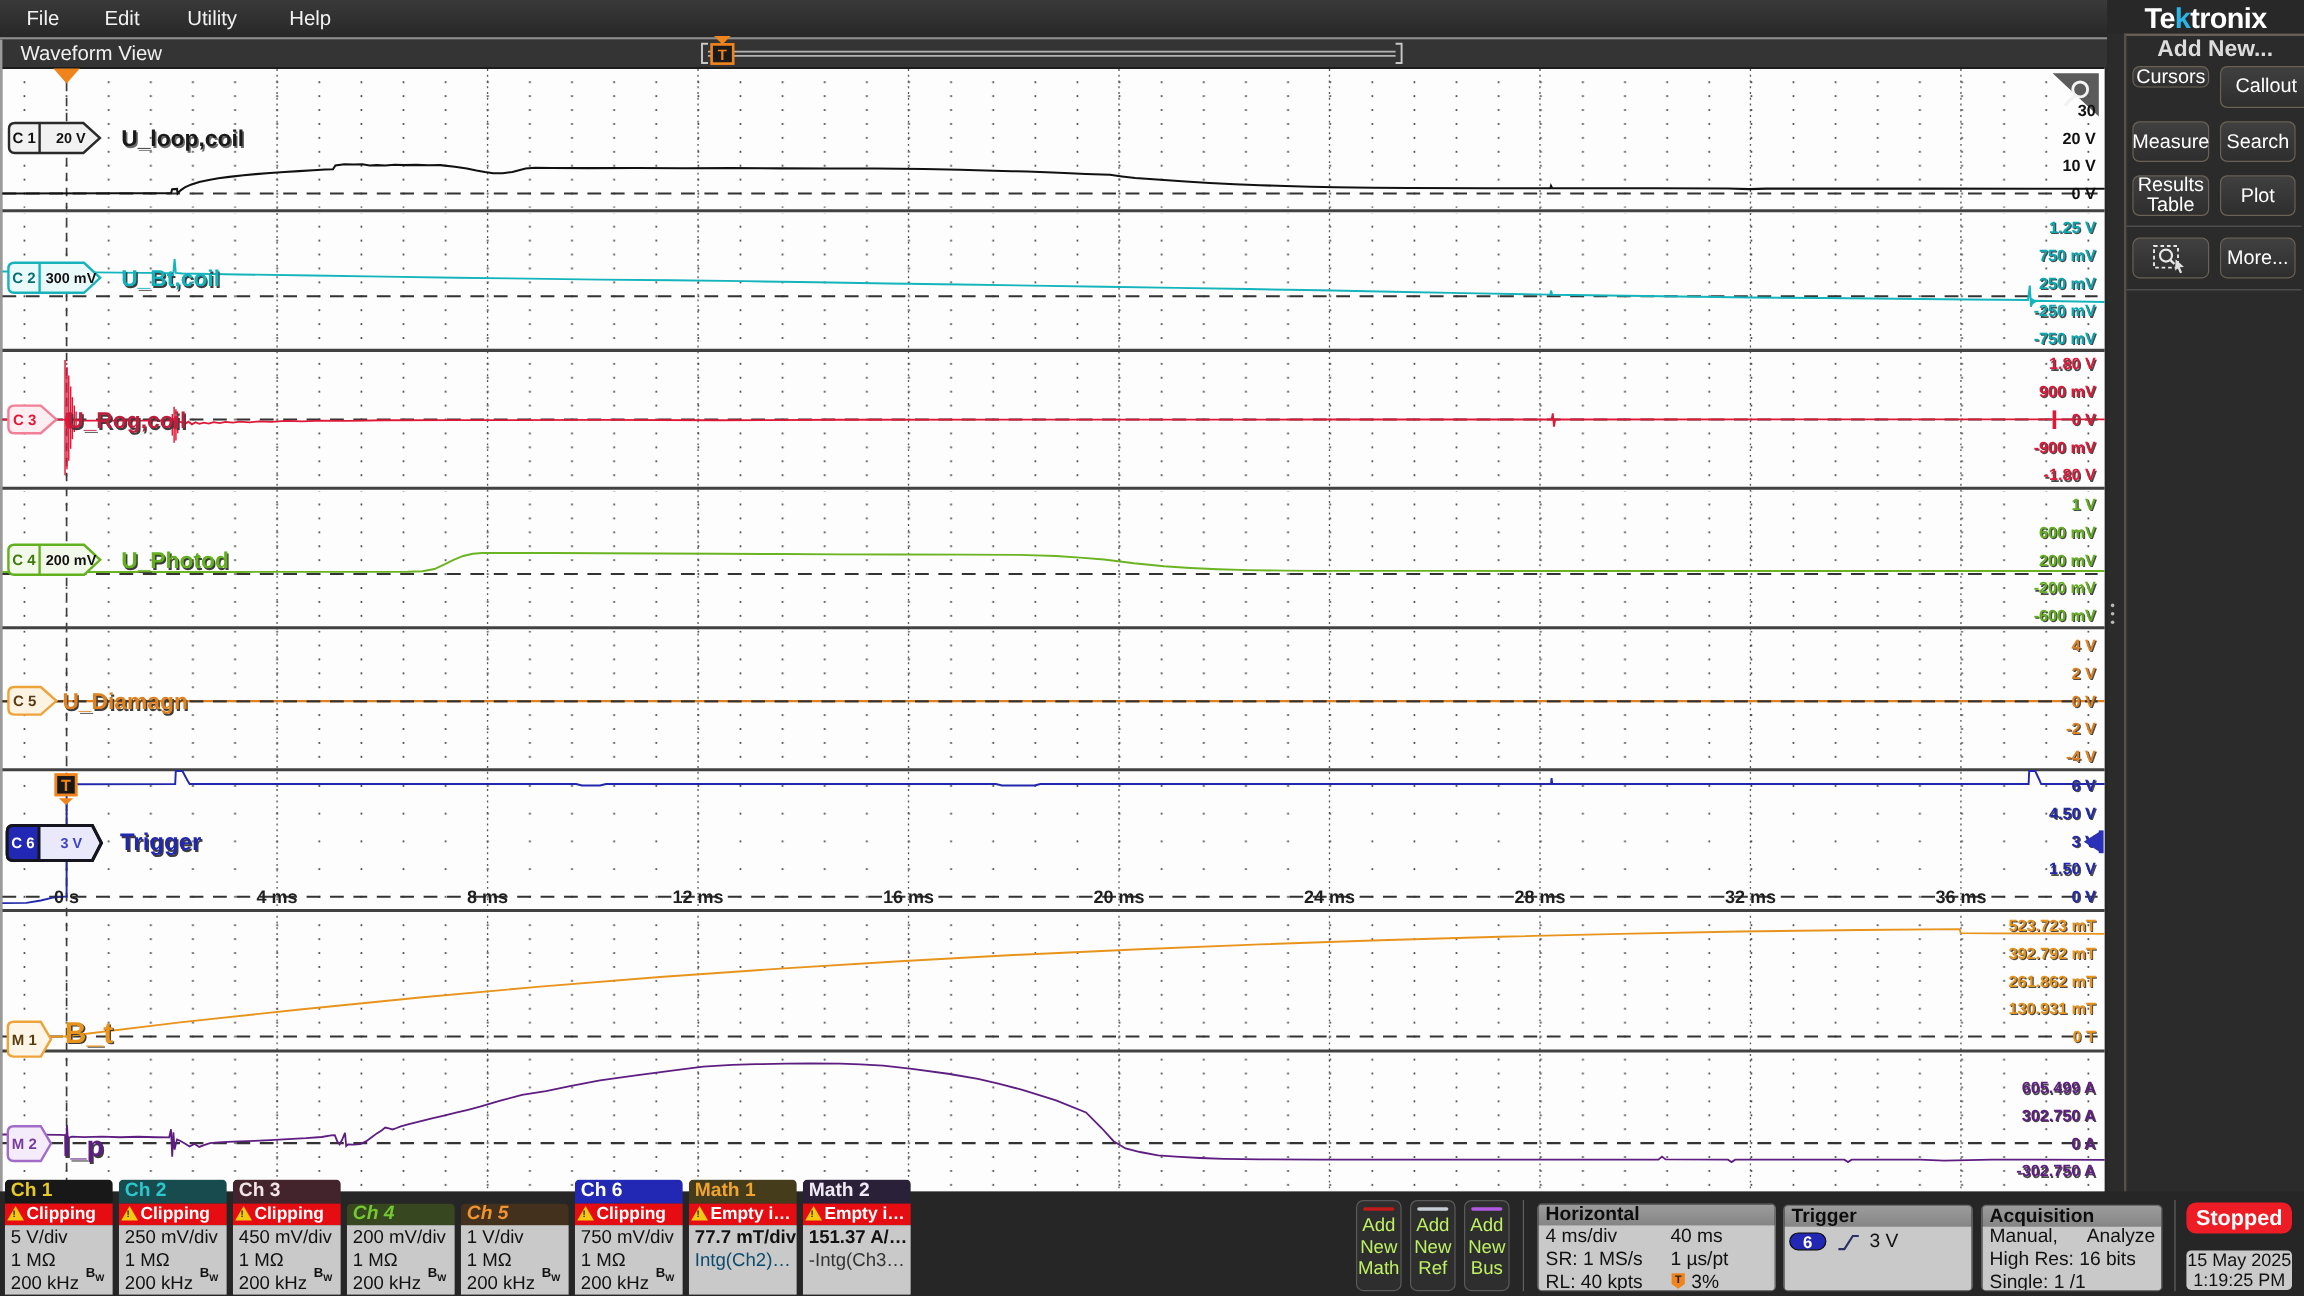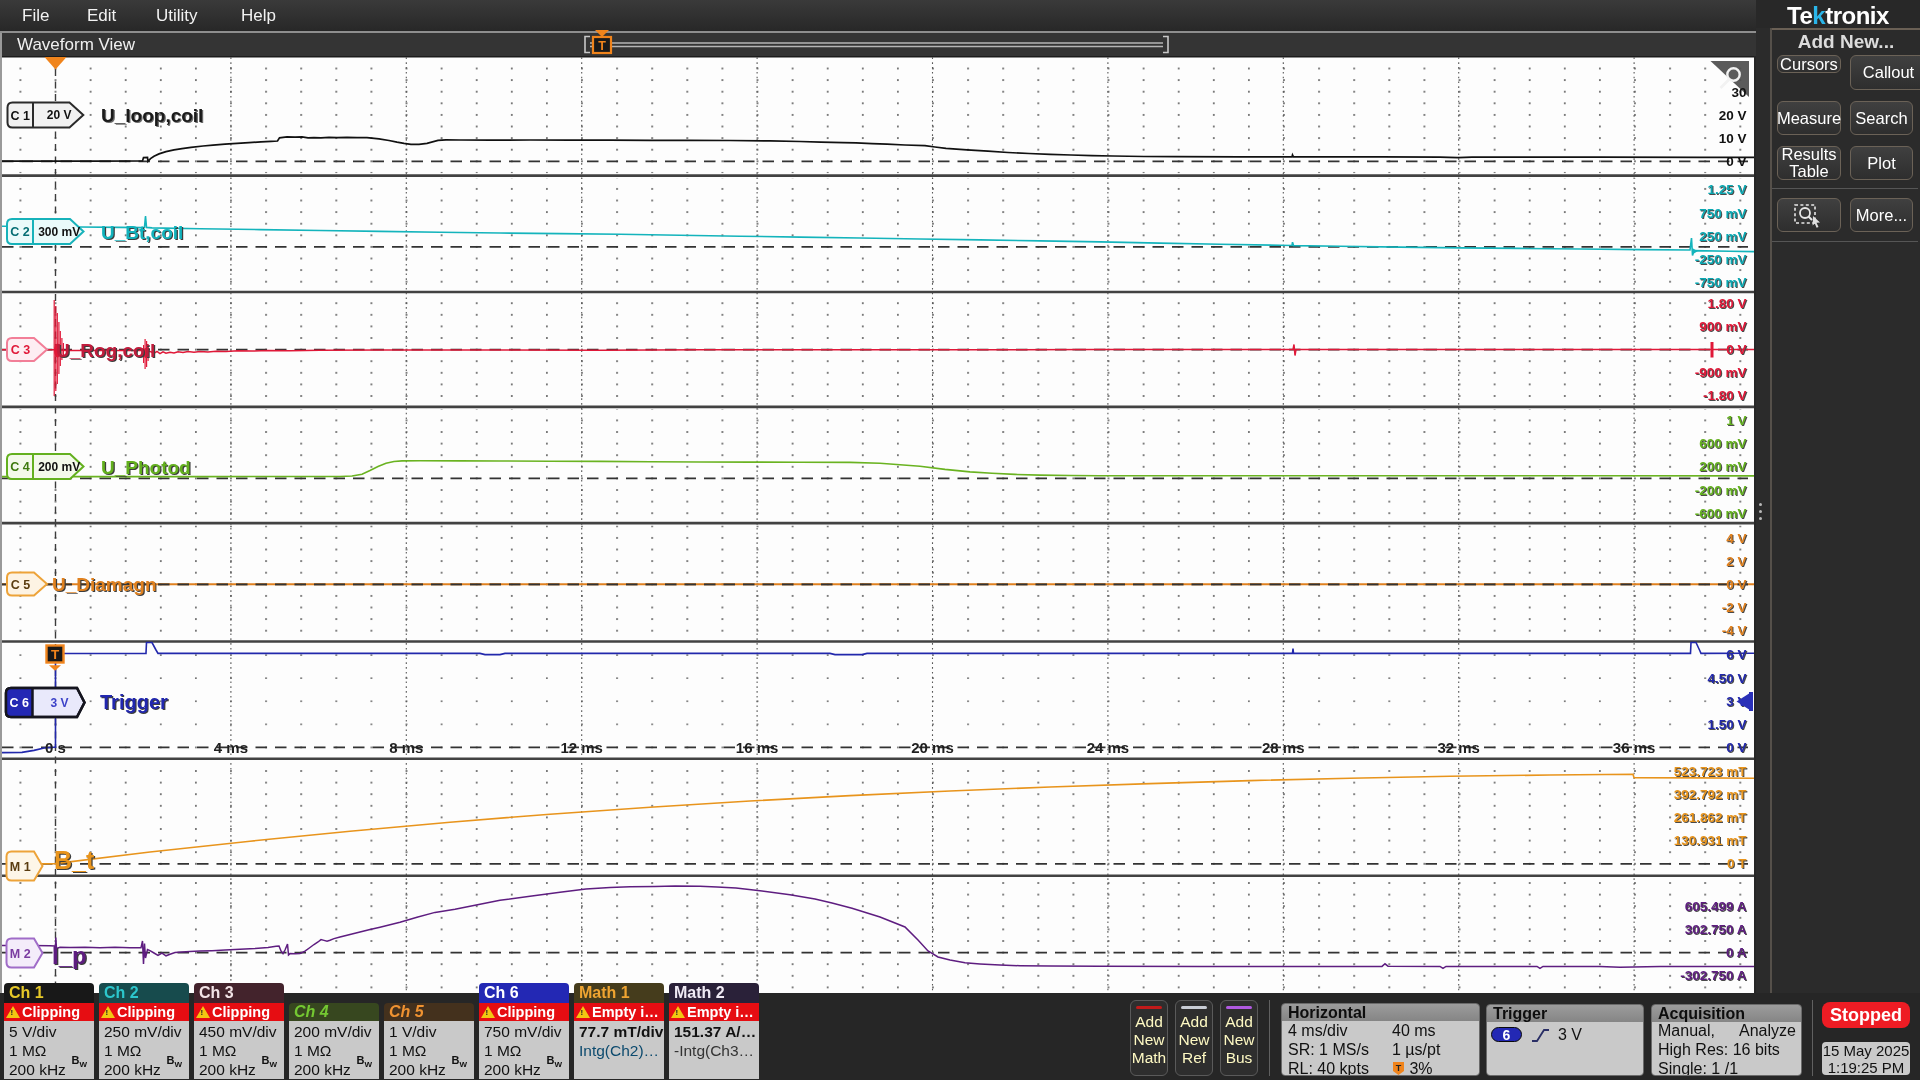--- a/index.html
+++ b/index.html
@@ -18,21 +18,21 @@
 .bbody{background:#c9c9c9;color:#111;font-size:15.5px;padding:1px 0 0 5px;height:58px;position:relative;}
 .bbody div{line-height:19px;white-space:nowrap;}
 .warntri{display:inline-block;width:0;height:0;border-left:7px solid transparent;border-right:7px solid transparent;border-bottom:12px solid #f2c812;margin-right:2px;position:relative;top:1px;}
 .warntri i{position:absolute;left:-2.5px;top:3px;font-style:normal;font-size:8px;color:#222;font-weight:bold;line-height:8px;}
 .bw{position:absolute;right:7px;bottom:5px;font-size:11px;font-weight:bold;color:#111;}
 .bw sub{font-size:8px;}
 .panel{position:absolute;border-radius:4px;overflow:hidden;border:1px solid #6a6a6a;}
 .phdr{height:17px;line-height:17px;background:linear-gradient(#9c9c9c,#858585);color:#0d0d0d;font-weight:bold;font-size:16px;padding-left:6px;}
 .pbody{background:#c9c9c9;color:#111;font-size:16px;position:relative;}
 .rbtn{position:absolute;background:linear-gradient(#404040,#2e2e2e);border:1px solid #6b6257;border-radius:6px;color:#fff;font-size:16.5px;display:flex;align-items:center;justify-content:center;text-align:center;line-height:17px;}
-.addbtn{position:absolute;width:38px;height:76px;background:#2e2e2e;border:1.5px solid #5a5a5a;border-radius:6px;color:#fef9c3;font-size:15.5px;text-align:center;line-height:18px;padding-top:12px;}
+.addbtn{position:absolute;width:38px;height:76px;background:#2e2e2e;border:1.5px solid #5a5a5a;border-radius:6px;color:#bef264;font-size:15.5px;text-align:center;line-height:18px;padding-top:12px;}
 .accent{position:absolute;left:5px;right:5px;top:5px;height:3px;border-radius:2px;}
 
 </style></head><body>
 <div class="abs" id="menubar">
     <span style="left:22px">File</span>
     <span style="left:87px">Edit</span>
     <span style="left:156px">Utility</span>
     <span style="left:241px">Help</span>
   </div>
 <div class="abs" id="topline"></div>

